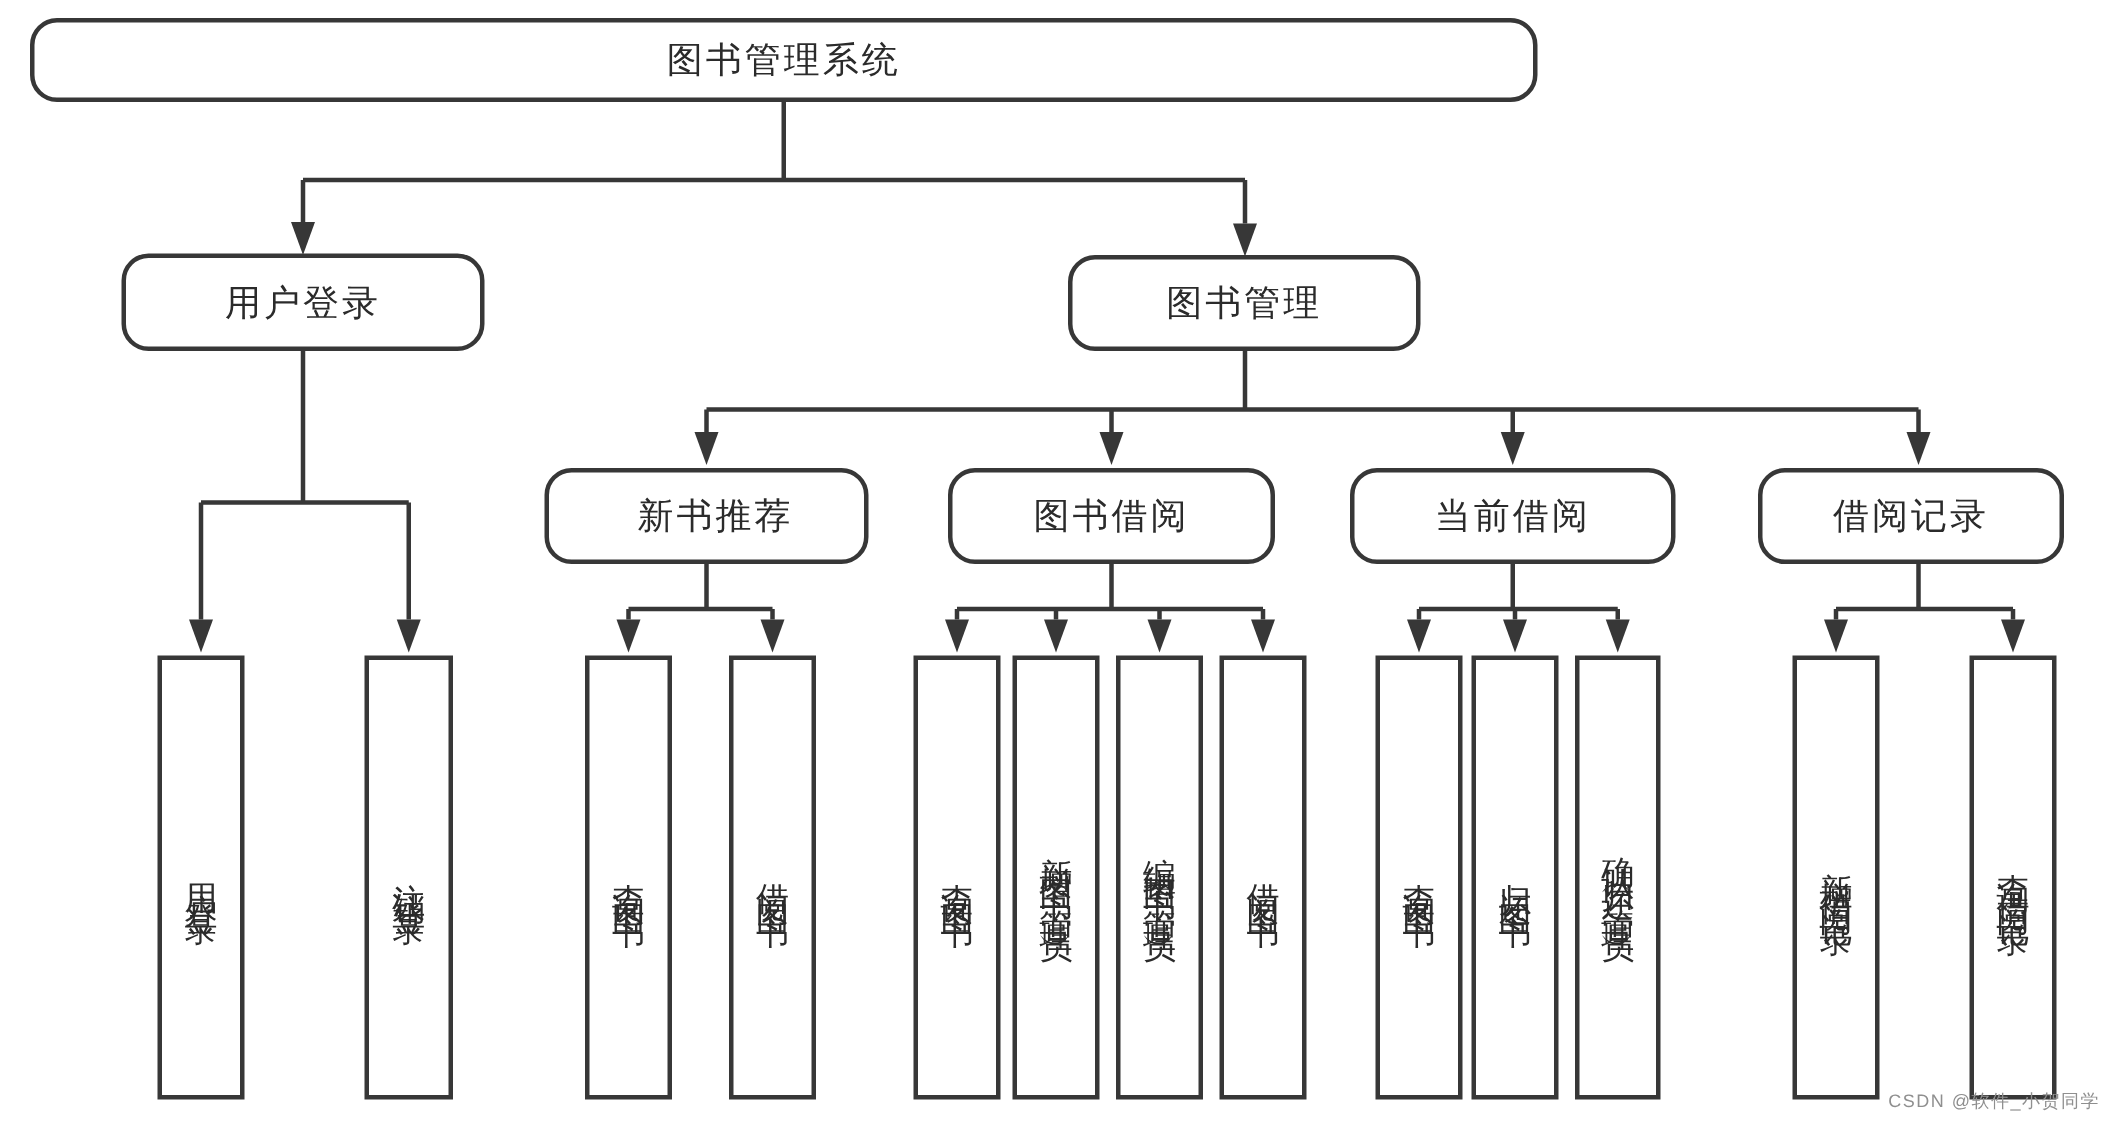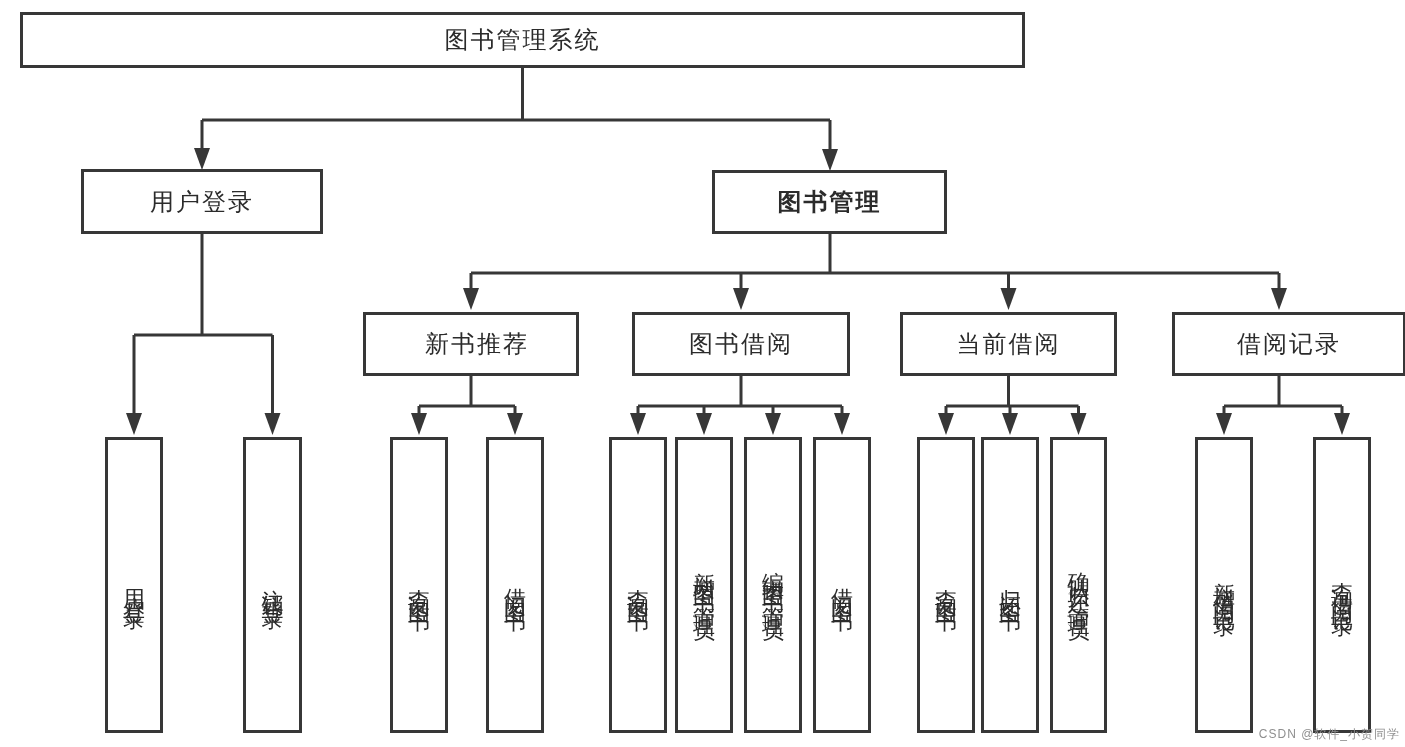--- a/index.html
+++ b/index.html
@@ -40,20 +40,21 @@
     display: flex;
     align-items: center;
     justify-content: center;
     color: var(--text);
     z-index: 1;
   }
   .node.h { 
     font-size: 24px;
     letter-spacing: 2px;
     white-space: nowrap;
+    border-radius: 18px;
   }
   .node.leaf span {
     writing-mode: vertical-rl;
     text-orientation: mixed;
     font-size: 22px;
     letter-spacing: 7px;
     line-height: 1;
     white-space: nowrap;
   }
   .watermark {
@@ -122,34 +123,34 @@
     </g>
   </svg>
 
   <div class="node h" style="left:20px; top:12px; width:1005px; height:56px;">
     <span>图书管理系统</span>
   </div>
 
   <div class="node h" style="left:81px; top:169px; width:242px; height:65px;">
     <span>用户登录</span>
   </div>
-  <div class="node h" style="left:712px; top:170px; width:235px; height:64px;font-weight:bold;">
+  <div class="node h" style="left:712px; top:170px; width:235px; height:64px;">
     <span>图书管理</span>
   </div>
 
   <div class="node h" style="left:363px; top:312px; width:216px; height:64px;padding-left:12px;">
     <span>新书推荐</span>
   </div>
   <div class="node h" style="left:900px; top:312px; width:217px; height:64px;">
     <span>当前借阅</span>
   </div>
   <div class="node h" style="left:632px; top:312px; width:218px; height:64px;">
     <span>图书借阅</span>
   </div>
-  <div class="node h" style="left:1172px; top:312px; width:234px; height:64px;">
+  <div class="node h" style="left:1172px; top:312px; width:204px; height:64px;">
     <span>借阅记录</span>
   </div>
 
   <div class="node leaf" style="left:105px; top:437px; width:58px; height:296px;">
     <span>用户登录</span>
   </div>
   <div class="node leaf" style="left:243px; top:437px; width:59px; height:296px;">
     <span>注销登录</span>
   </div>
 

